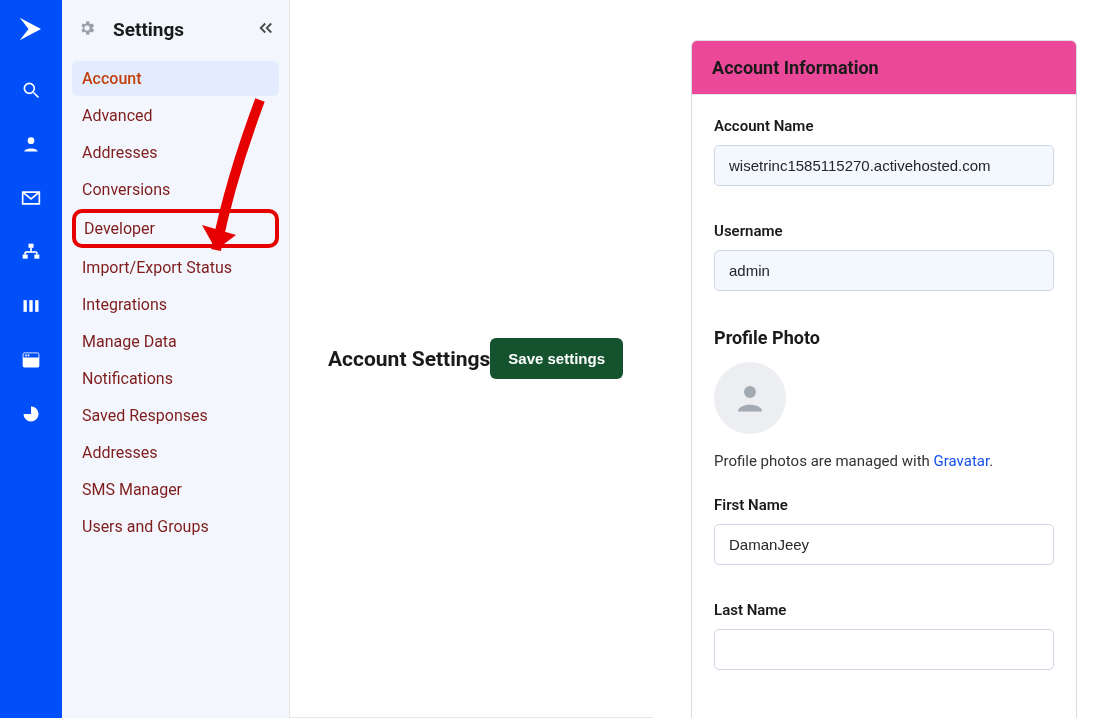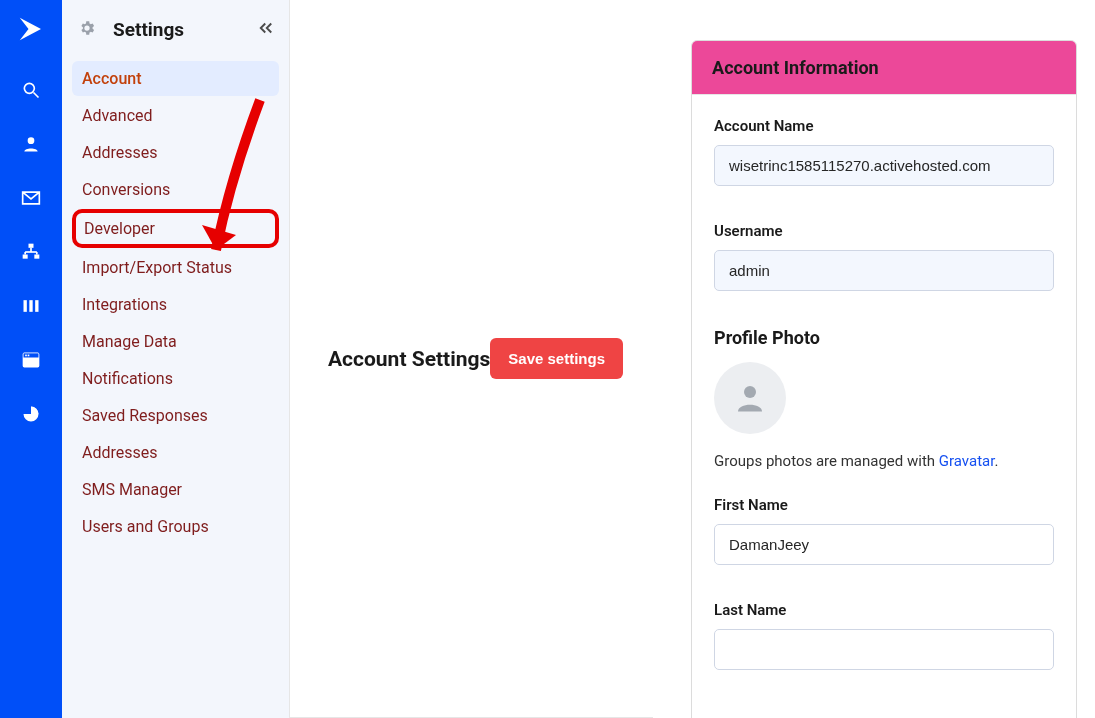--- a/index.html
+++ b/index.html
@@ -71,21 +71,21 @@
   .main { flex:1; display:flex; flex-direction:row; }
   .topbar {
     display:flex;
     align-items:center;
     justify-content:space-between;
     padding: 18px 30px 18px 38px;
     border-bottom: 1px solid #e6e6e6;
   }
   .page-title { font-weight:700; font-size:21px; }
   .save-btn {
-    background:#ef4444;
+    background:#14532d;
     color:#fff;
     border:none;
     border-radius:6px;
     padding: 12px 18px;
     font-weight:600;
     font-size:15px;
     cursor:pointer;
   }
   .content-wrap { flex:1; overflow-y:auto; padding: 40px 18px 30px 38px; position:relative; }
   .card {
@@ -251,21 +251,21 @@
           </div>
 
           <div class="section-head">Profile Photo</div>
           <div class="avatar">
             <svg viewBox="0 0 24 24">
                 <circle cx="12" cy="8" r="4"></circle>
                 <path d="M4 21 C4 15 20 15 20 21 Z"></path>
               </svg>
           </div>
           <div class="help-text">
-            <span>Groups photos are managed with </span><a href="#">Gravatar</a><span>.</span>
+            <span>Profile photos are managed with </span><a href="#">Gravatar</a><span>.</span>
           </div>
 
           <div class="field">
             <label class="field-label">First Name</label>
             <input class="field-input" type="text" value="DamanJeey" style="">
           </div>
 
           <div class="field">
             <label class="field-label">Last Name</label>
             <input class="field-input" type="text" value="" style="">

